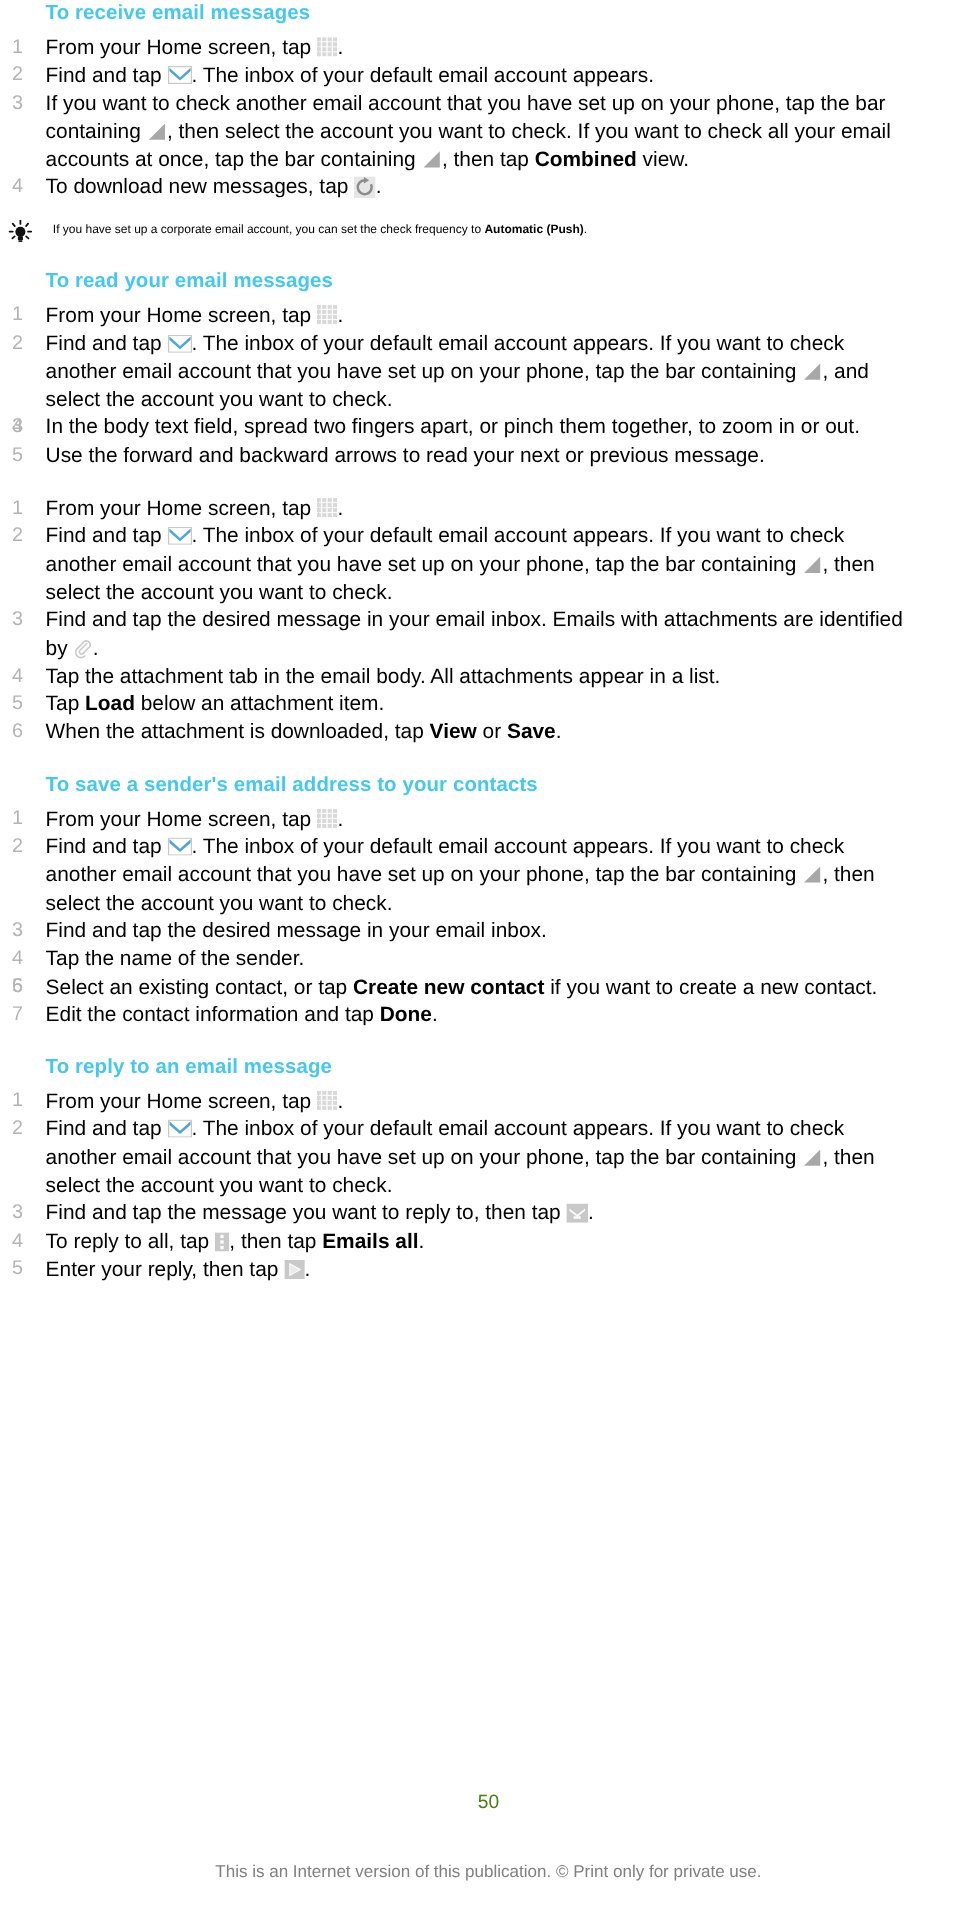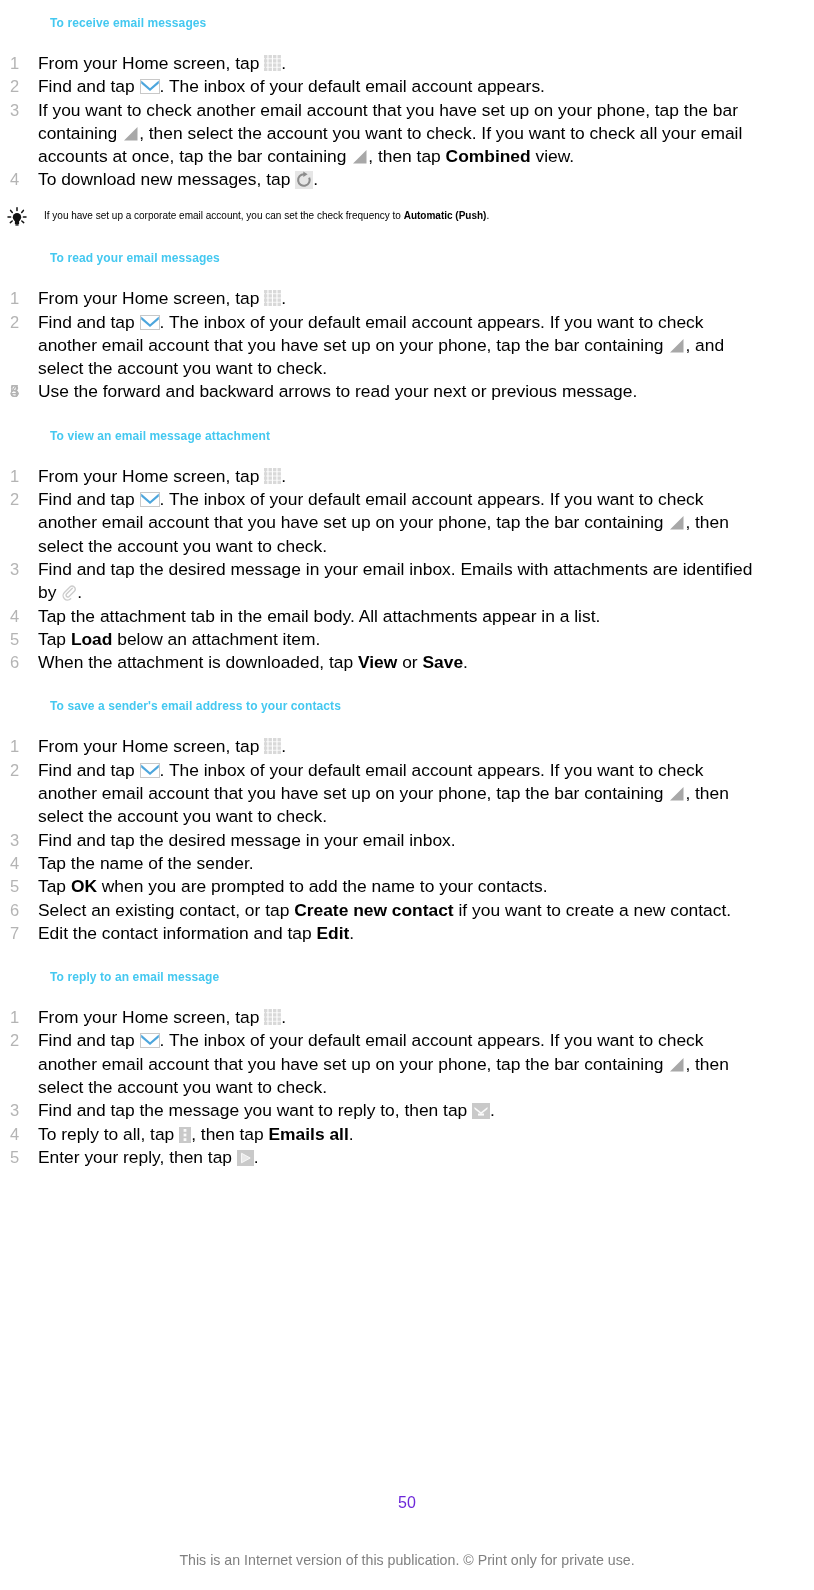--- a/index.html
+++ b/index.html
@@ -23,23 +23,23 @@
   }
   .content {
     position: absolute;
     left: 0; top: 0;
     width: 814px;
   }
 
   
   h3.section-heading {
     color: #44c8f0;
-    font-size: 12px;
+    font-size: 17px;
     font-weight: bold;
-    margin: 12px;
+    margin: 0;
     padding: 0 0 6px 38px;
     line-height: 22px;
     letter-spacing: 0.1px;
   }
   .block { margin: 0; padding: 0; }
   .block.spaced { margin-top: 21px; }
 
   
   ol.steps {
     list-style: none;
@@ -126,21 +126,21 @@
   
   .ico-send { width: 17px; height: 16px; vertical-align: -3px; }
   .ico-send svg { display:block; }
 
   
   .page-number {
     position: absolute;
     left: 0; right: 0;
     top: 1494px;
     text-align: center;
-    color: #6d28d9;
+    color: #4d7c0f;
     font-size: 16px;
     line-height: 18px;
   }
   .disclaimer {
     position: absolute;
     left: 0; right: 0;
     top: 1552px;
     text-align: center;
     color: #808080;
     font-size: 14.2px;
@@ -228,26 +228,25 @@
                     <rect x="13.5" y="12.6" width="3.4" height="3.4"></rect>
                   </g>
                 </svg></span><span>.</span></span></li>
           <li><span class="num">2</span><span><span>Find and tap </span><span class="ico ico-env"><svg width="20" height="15" viewBox="0 0 20 15">
                   <rect x="0.5" y="0.5" width="19" height="14" fill="#ffffff" stroke="#c8c8c8" stroke-width="1"></rect>
                   <path d="M1.2 1.4 L10 9.3 L18.8 1.4 L18.8 4.4 L10 12.0 L1.2 4.4 Z" fill="#4da6dd"></path>
                 </svg></span><span>. The inbox of your default email account appears. If you want to check another email account that you have set up on your phone, tap the bar containing </span><span class="ico ico-tri"><svg width="17" height="16" viewBox="0 0 17 16">
                   <polygon points="15.5,1 15.5,14.5 2,14.5" fill="#a8a8a8"></polygon>
                 </svg></span><span>, and select the account you want to check.</span></span></li>
           <li><span class="num">3</span></li>
-          <li><span class="num">4</span></li>
+          <li><span class="num">4</span><span><span>In the body text field, spread two fingers apart, or pinch them together, to zoom in or out.</span></span></li>
           <li><span class="num">5</span><span><span>Use the forward and backward arrows to read your next or previous message.</span></span></li>
         </ol>
       </div>
       <div class="block spaced">
-        <h3 class="section-heading">To view an email message attachment</h3>
         <ol class="steps">
           <li><span class="num">1</span><span><span>From your Home screen, tap </span><span class="ico ico-grid"><svg width="17" height="16" viewBox="0 0 17 16">
                   <g fill="#d9d9d9">
                     <rect x="0" y="0" width="3.4" height="3.4"></rect>
                     <rect x="4.5" y="0" width="3.4" height="3.4"></rect>
                     <rect x="9" y="0" width="3.4" height="3.4"></rect>
                     <rect x="13.5" y="0" width="3.4" height="3.4"></rect>
                     <rect x="0" y="4.2" width="3.4" height="3.4"></rect>
                     <rect x="4.5" y="4.2" width="3.4" height="3.4"></rect>
                     <rect x="9" y="4.2" width="3.4" height="3.4"></rect>
@@ -300,23 +299,23 @@
                   </g>
                 </svg></span><span>.</span></span></li>
           <li><span class="num">2</span><span><span>Find and tap </span><span class="ico ico-env"><svg width="20" height="15" viewBox="0 0 20 15">
                   <rect x="0.5" y="0.5" width="19" height="14" fill="#ffffff" stroke="#c8c8c8" stroke-width="1"></rect>
                   <path d="M1.2 1.4 L10 9.3 L18.8 1.4 L18.8 4.4 L10 12.0 L1.2 4.4 Z" fill="#4da6dd"></path>
                 </svg></span><span>. The inbox of your default email account appears. If you want to check another email account that you have set up on your phone, tap the bar containing </span><span class="ico ico-tri"><svg width="17" height="16" viewBox="0 0 17 16">
                   <polygon points="15.5,1 15.5,14.5 2,14.5" fill="#a8a8a8"></polygon>
                 </svg></span><span>, then select the account you want to check.</span></span></li>
           <li><span class="num">3</span><span><span>Find and tap the desired message in your email inbox.</span></span></li>
           <li><span class="num">4</span><span><span>Tap the name of the sender.</span></span></li>
-          <li><span class="num">5</span><span><span>Tap </span><span class="bold">OK</span><span> when you are prompted to add the name to your contacts.</span></span></li>
+          <li><span class="num">5</span></li>
           <li><span class="num">6</span><span><span>Select an existing contact, or tap </span><span class="bold">Create new contact</span><span> if you want to create a new contact.</span></span></li>
-          <li><span class="num">7</span><span><span>Edit the contact information and tap </span><span class="bold">Edit</span><span>.</span></span></li>
+          <li><span class="num">7</span><span><span>Edit the contact information and tap </span><span class="bold">Done</span><span>.</span></span></li>
         </ol>
       </div>
       <div class="block spaced">
         <h3 class="section-heading">To reply to an email message</h3>
         <ol class="steps">
           <li><span class="num">1</span><span><span>From your Home screen, tap </span><span class="ico ico-grid"><svg width="17" height="16" viewBox="0 0 17 16">
                   <g fill="#d9d9d9">
                     <rect x="0" y="0" width="3.4" height="3.4"></rect>
                     <rect x="4.5" y="0" width="3.4" height="3.4"></rect>
                     <rect x="9" y="0" width="3.4" height="3.4"></rect>

